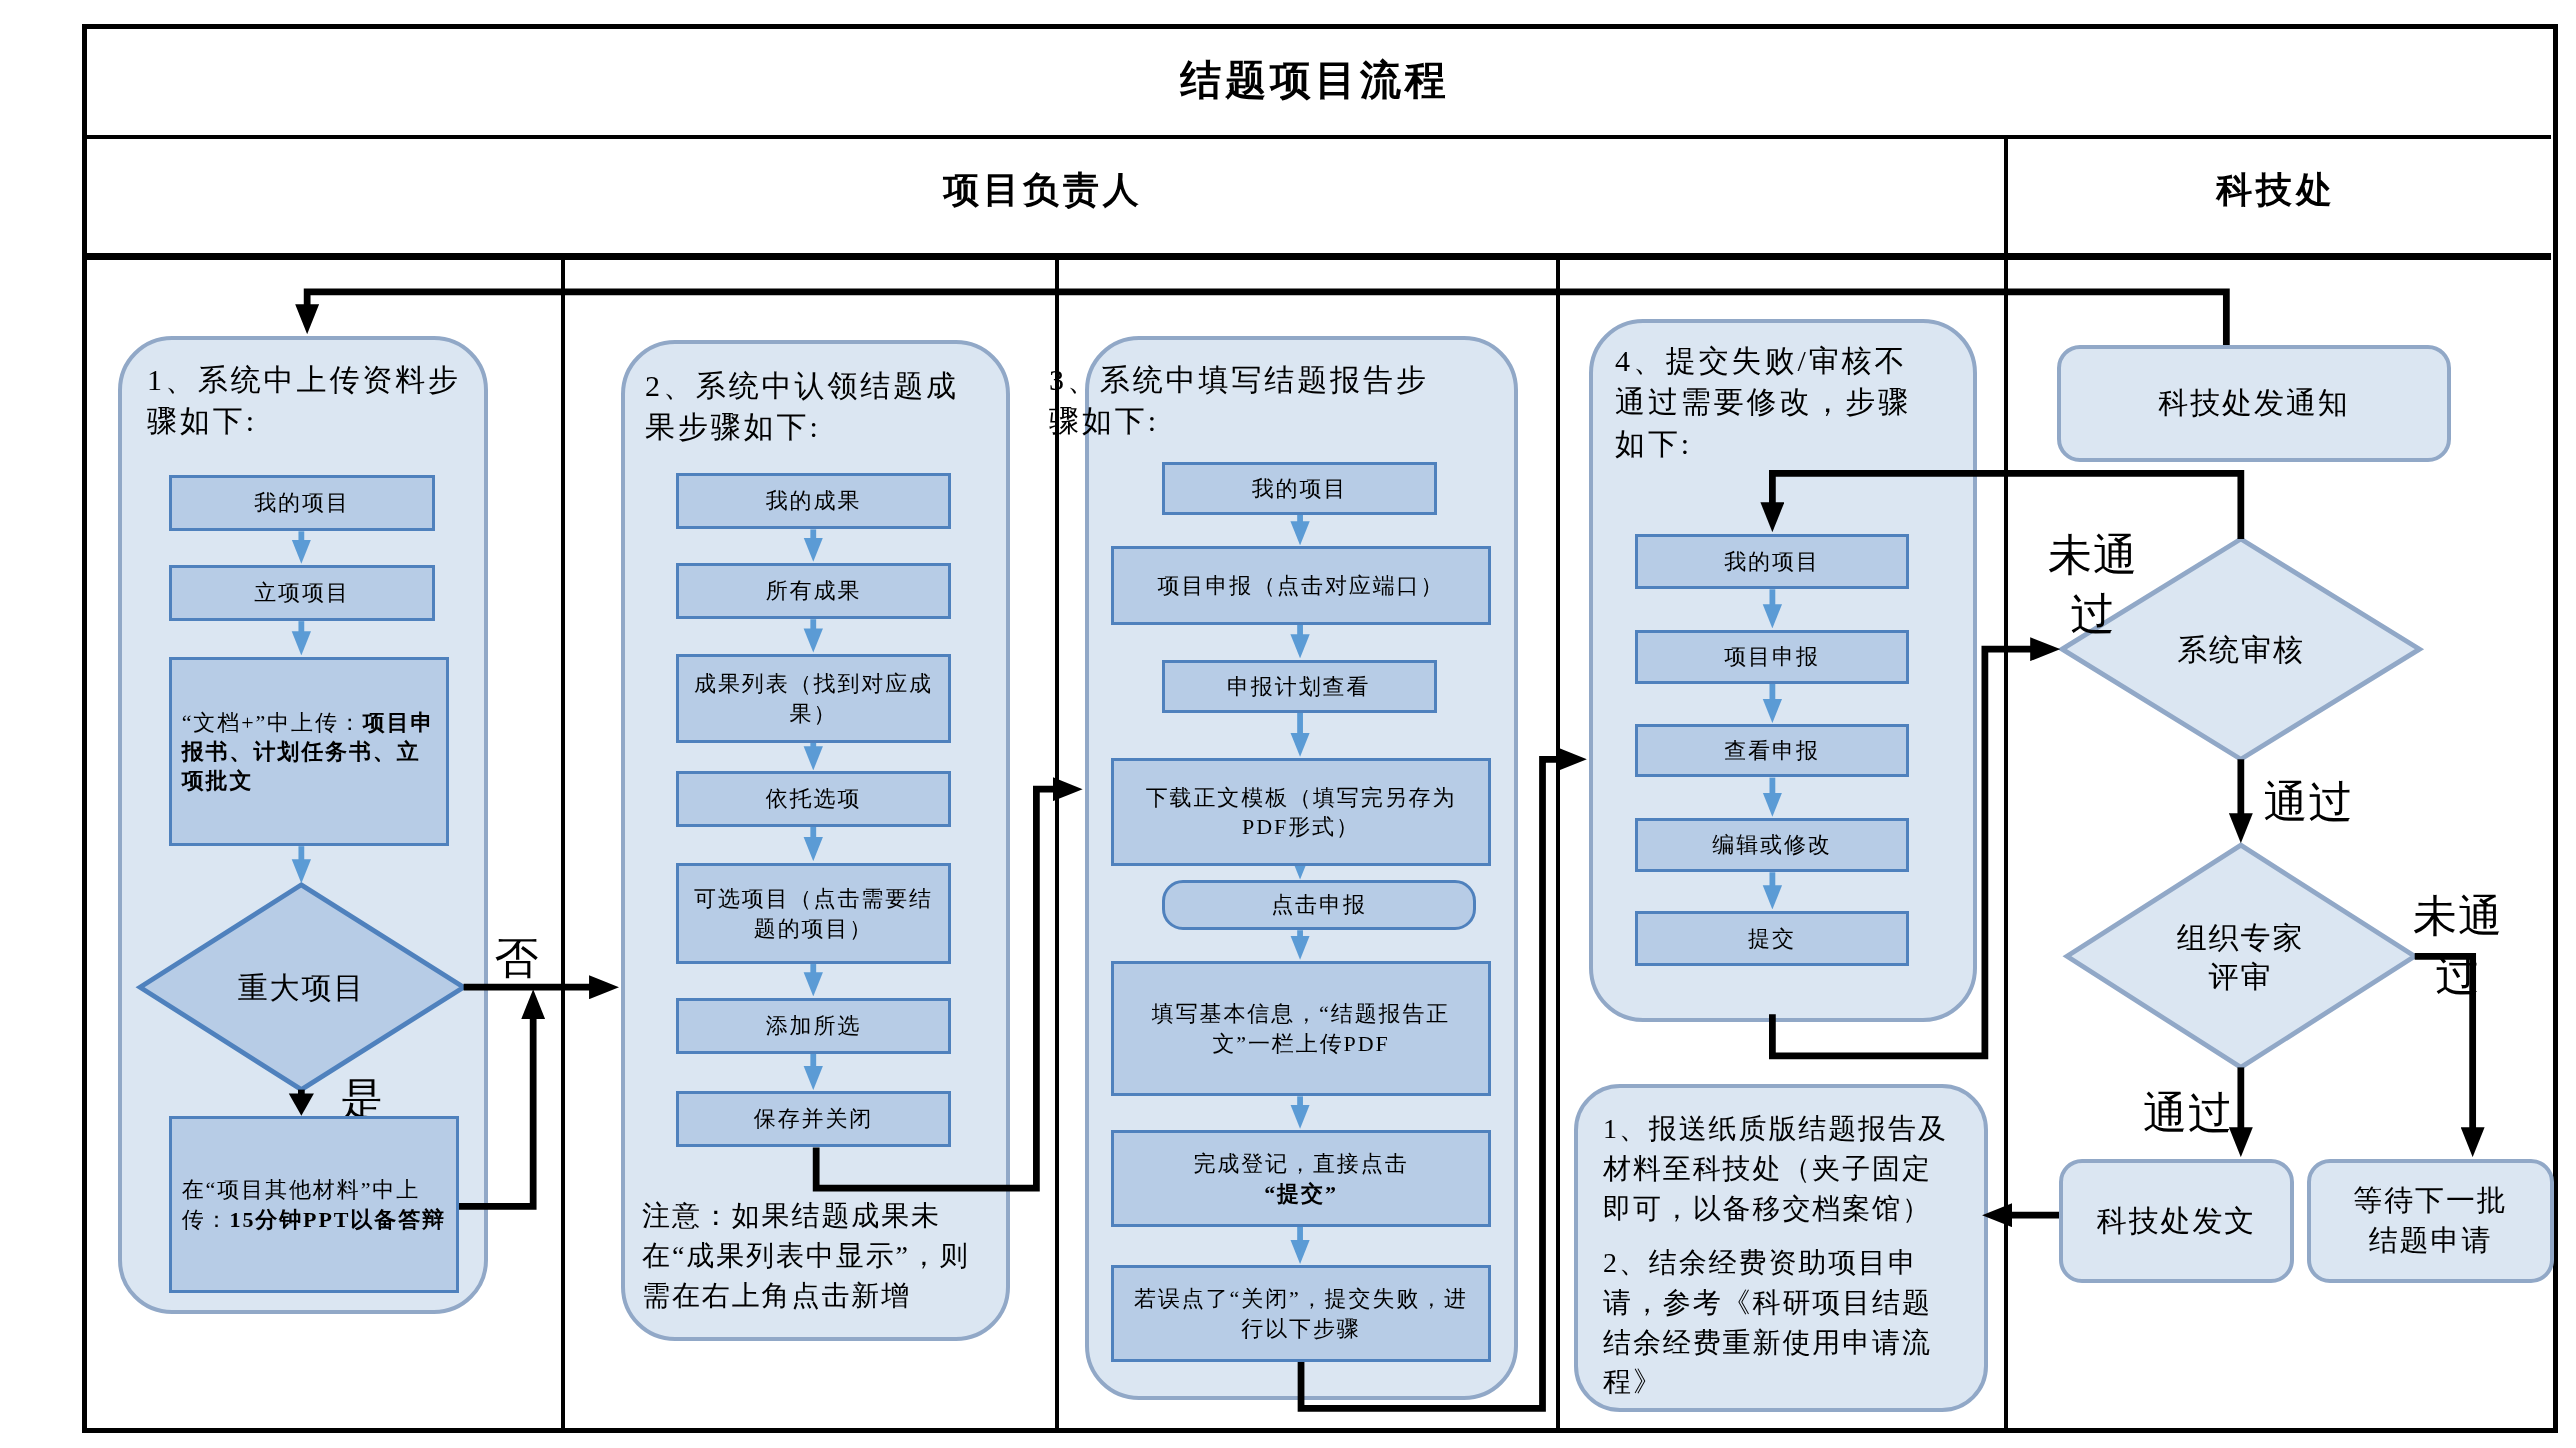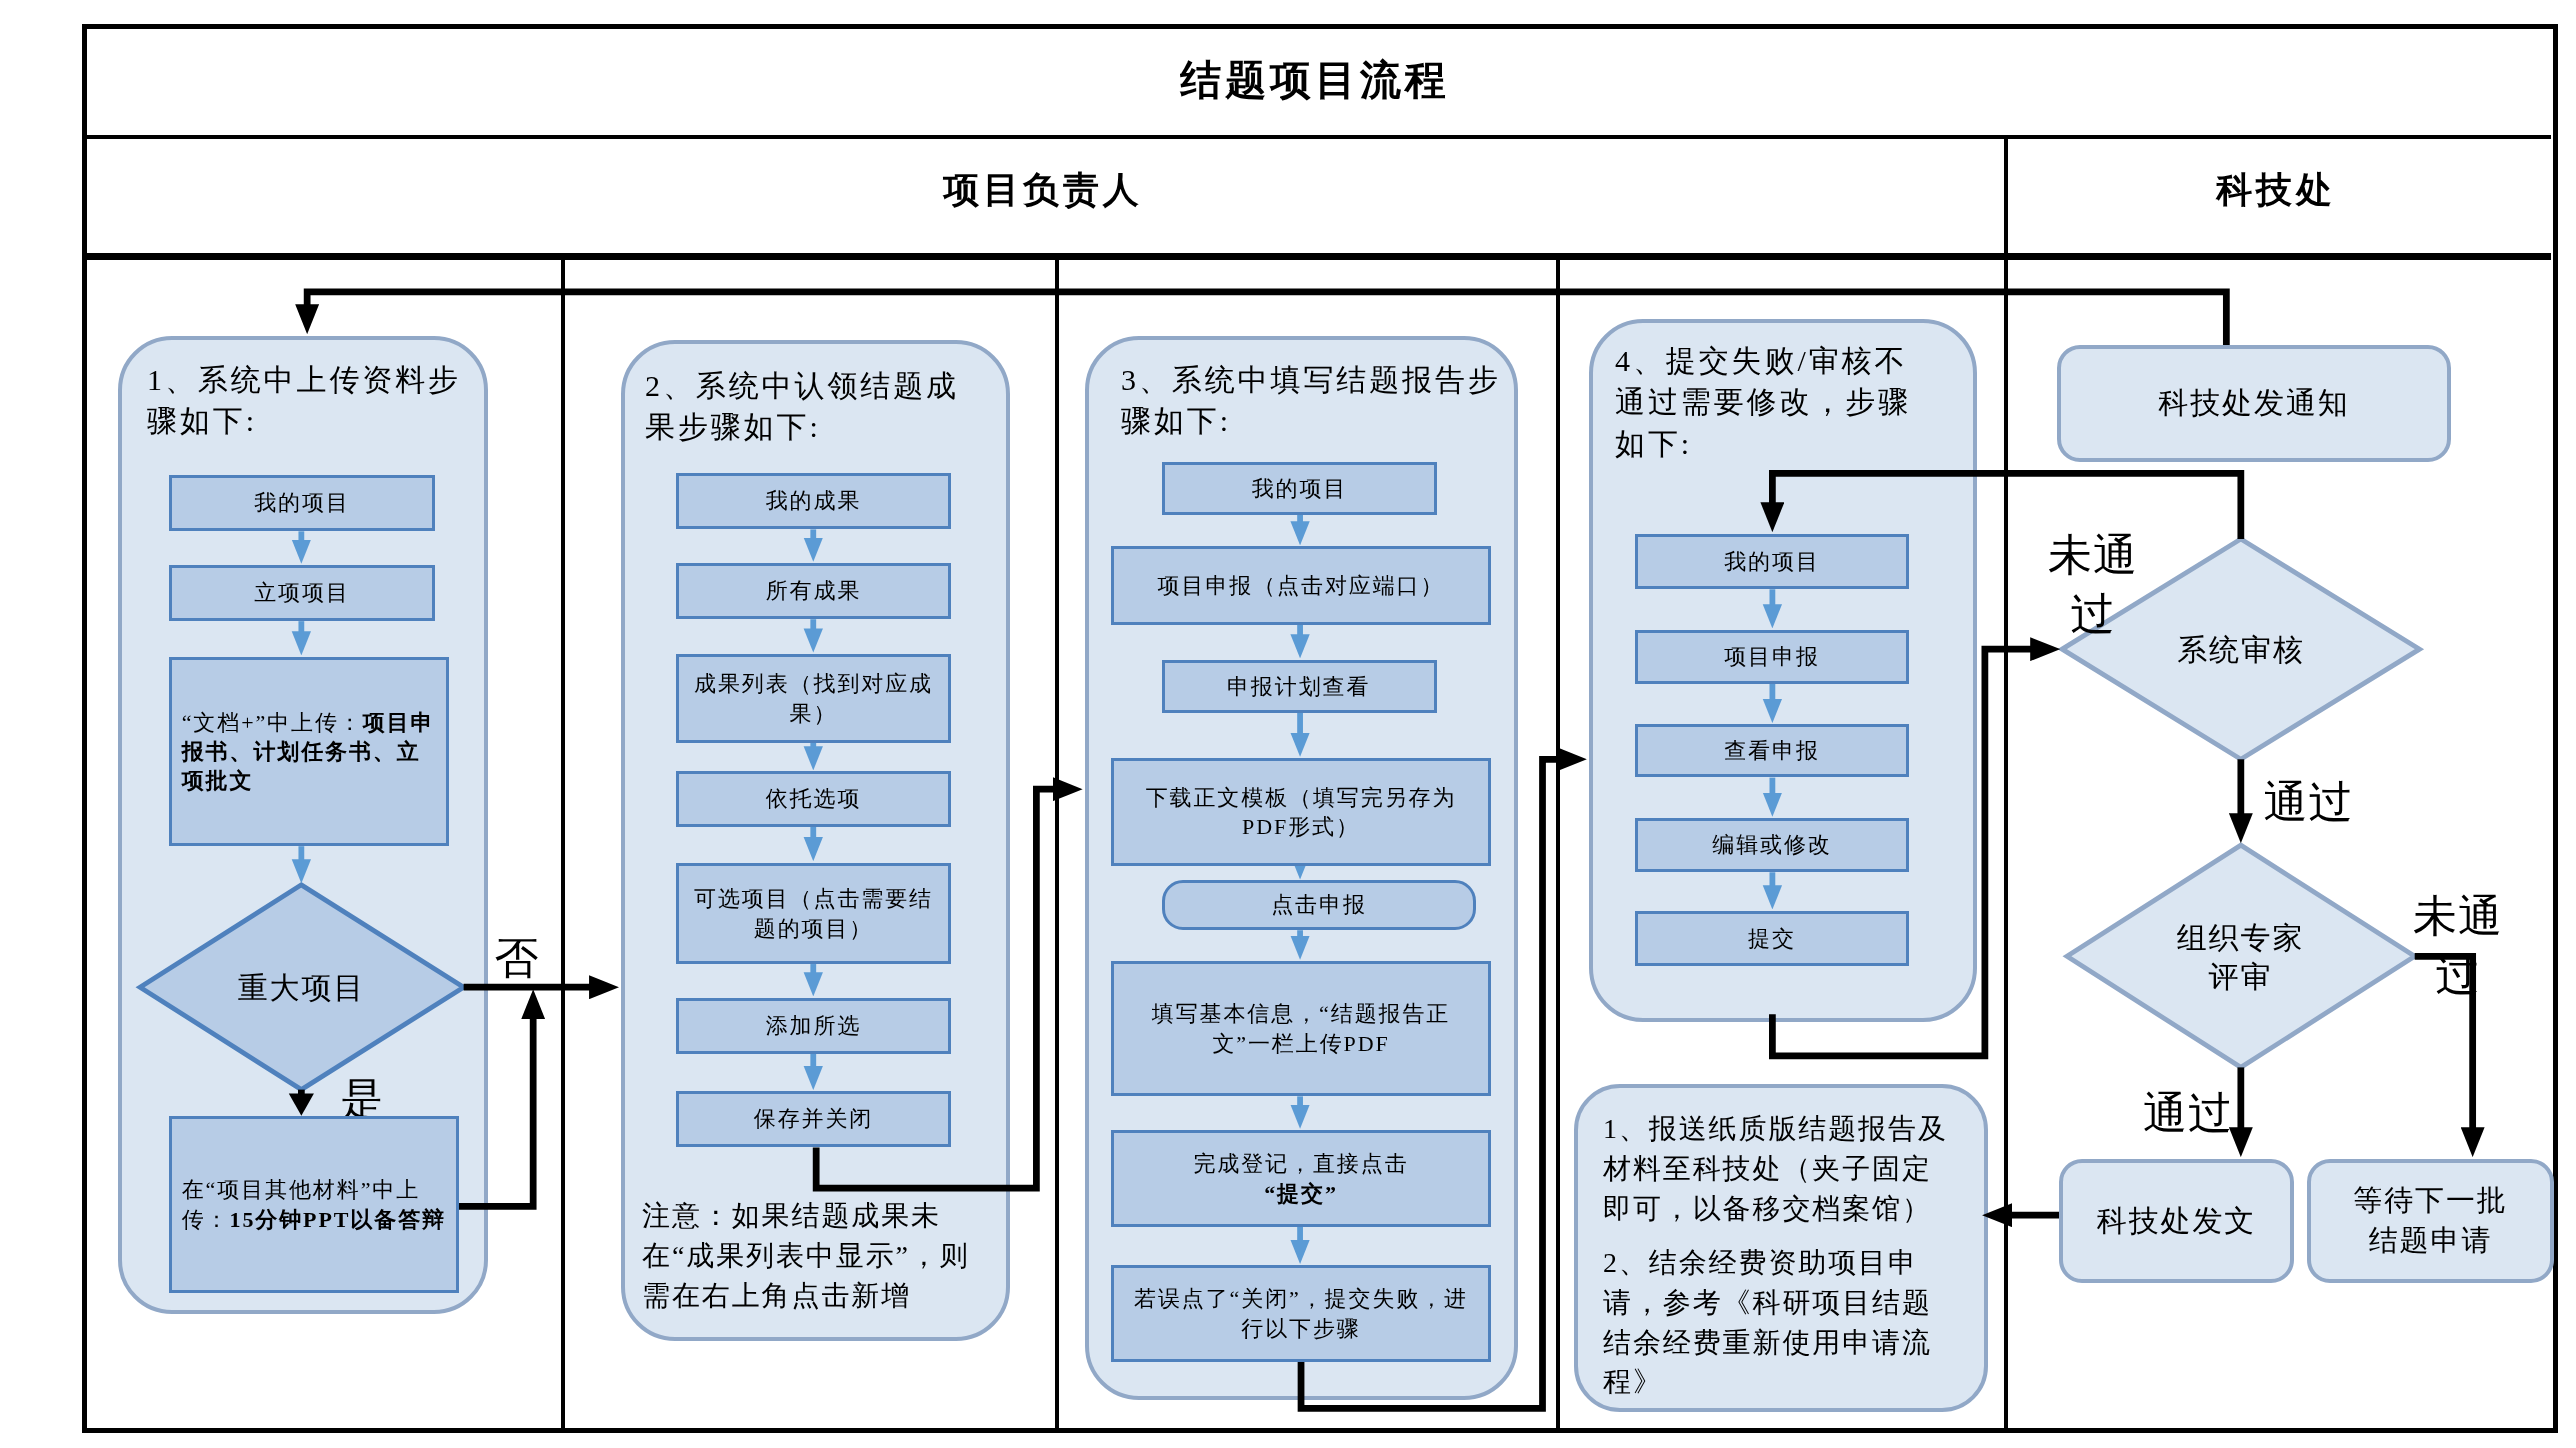--- a/index.html
+++ b/index.html
@@ -132,21 +132,21 @@
   <div class="abs hdr" style="left:645px;top:365px;width:338px;">2、系统中认领结题成果步骤如下:</div>
   <div class="abs step" style="left:676px;top:563px;width:275px;height:56px;">所有成果</div>
   <div class="abs step" style="left:676px;top:473px;width:275px;height:56px;">我的成果</div>
   <div class="abs step" style="left:676px;top:654px;width:275px;height:89px;">成果列表（找到对应成果）</div>
   <div class="abs step" style="left:676px;top:771px;width:275px;height:56px;">依托选项</div>
   <div class="abs step" style="left:676px;top:863px;width:275px;height:101px;">可选项目（点击需要结题的项目）</div>
   <div class="abs step" style="left:676px;top:998px;width:275px;height:56px;">添加所选</div>
   <div class="abs step" style="left:676px;top:1091px;width:275px;height:56px;">保存并关闭</div>
   <div class="abs note" style="left:642px;top:1196px;width:343px;">注意：如果结题成果未在“成果列表中显示”，则需在右上角点击新增</div>
 
-  <div class="abs hdr" style="left:1121px;top:359px;width:386px;">3、系统中填写结题报告步骤如下:</div>
+  <div class="abs hdr" style="left:1049px;top:359px;width:386px;">3、系统中填写结题报告步骤如下:</div>
   <div class="abs step" style="left:1162px;top:462px;width:275px;height:53px;">我的项目</div>
   <div class="abs step" style="left:1111px;top:546px;width:380px;height:79px;">项目申报（点击对应端口）</div>
   <div class="abs step" style="left:1162px;top:660px;width:275px;height:53px;padding-left:8px;">申报计划查看</div>
   <div class="abs step" style="left:1111px;top:758px;width:380px;height:108px;">下载正文模板（填写完另存为PDF形式）</div>
   <div class="abs step" style="left:1162px;top:880px;width:314px;height:50px;border-radius:21px;">点击申报</div>
   <div class="abs step" style="left:1111px;top:961px;width:380px;height:135px;">填写基本信息，“结题报告正文”一栏上传PDF</div>
   <div class="abs step" style="left:1111px;top:1130px;width:380px;height:97px;">
     <span>
         <span class="blk">完成登记，直接点击</span>
         <span class="blk b">“提交”</span>

